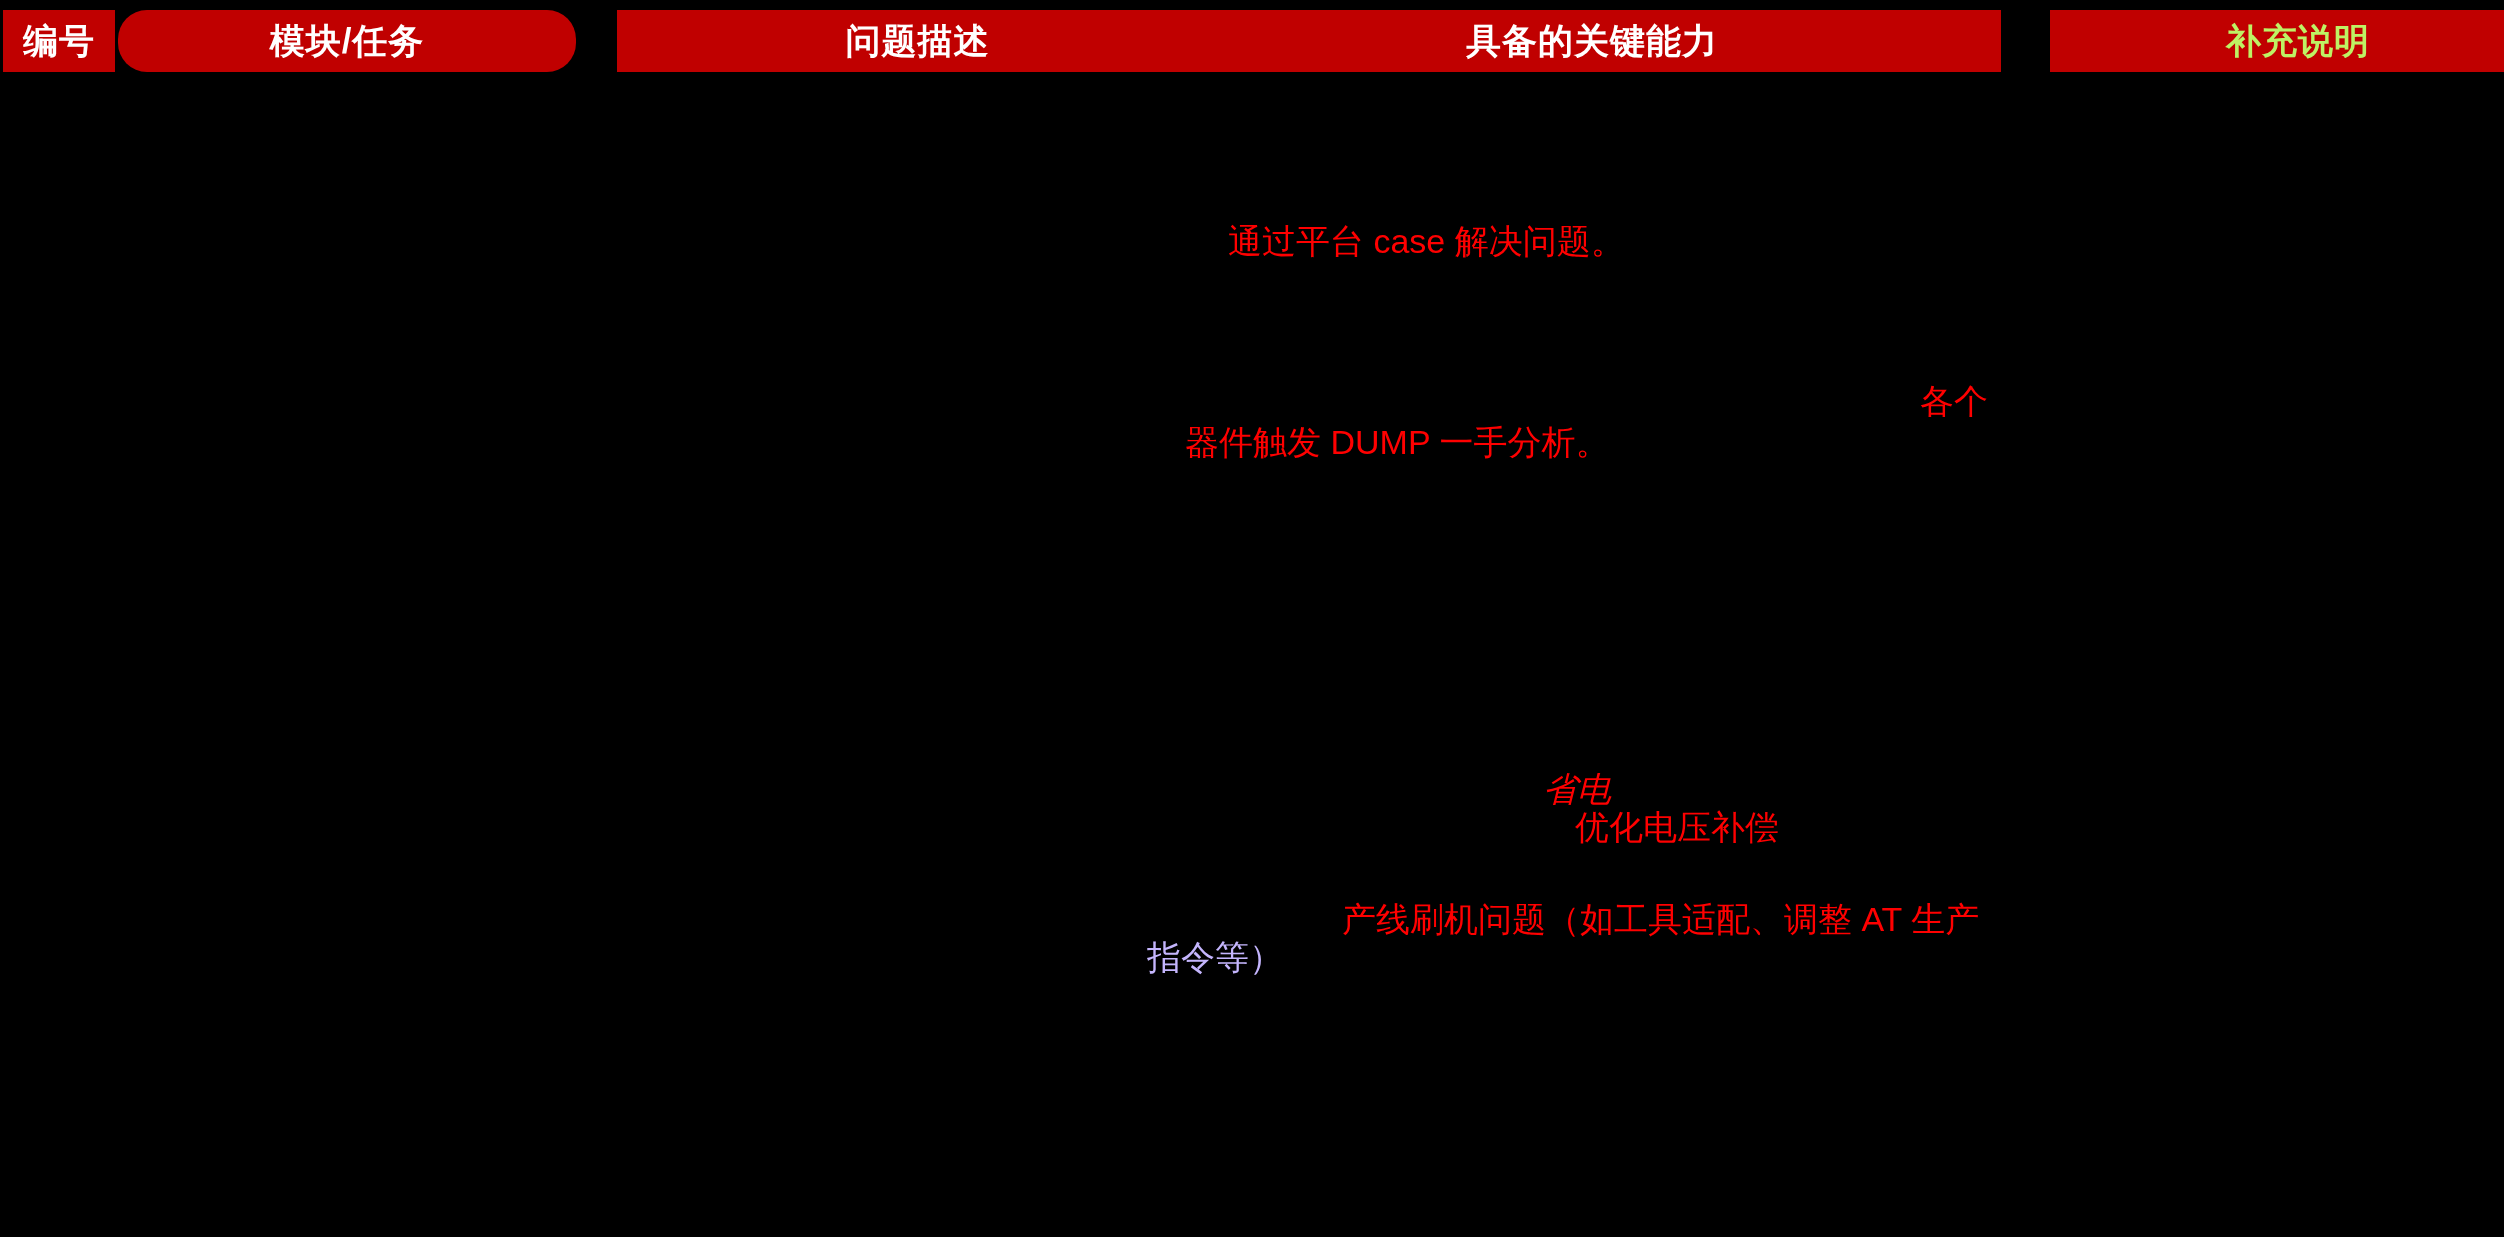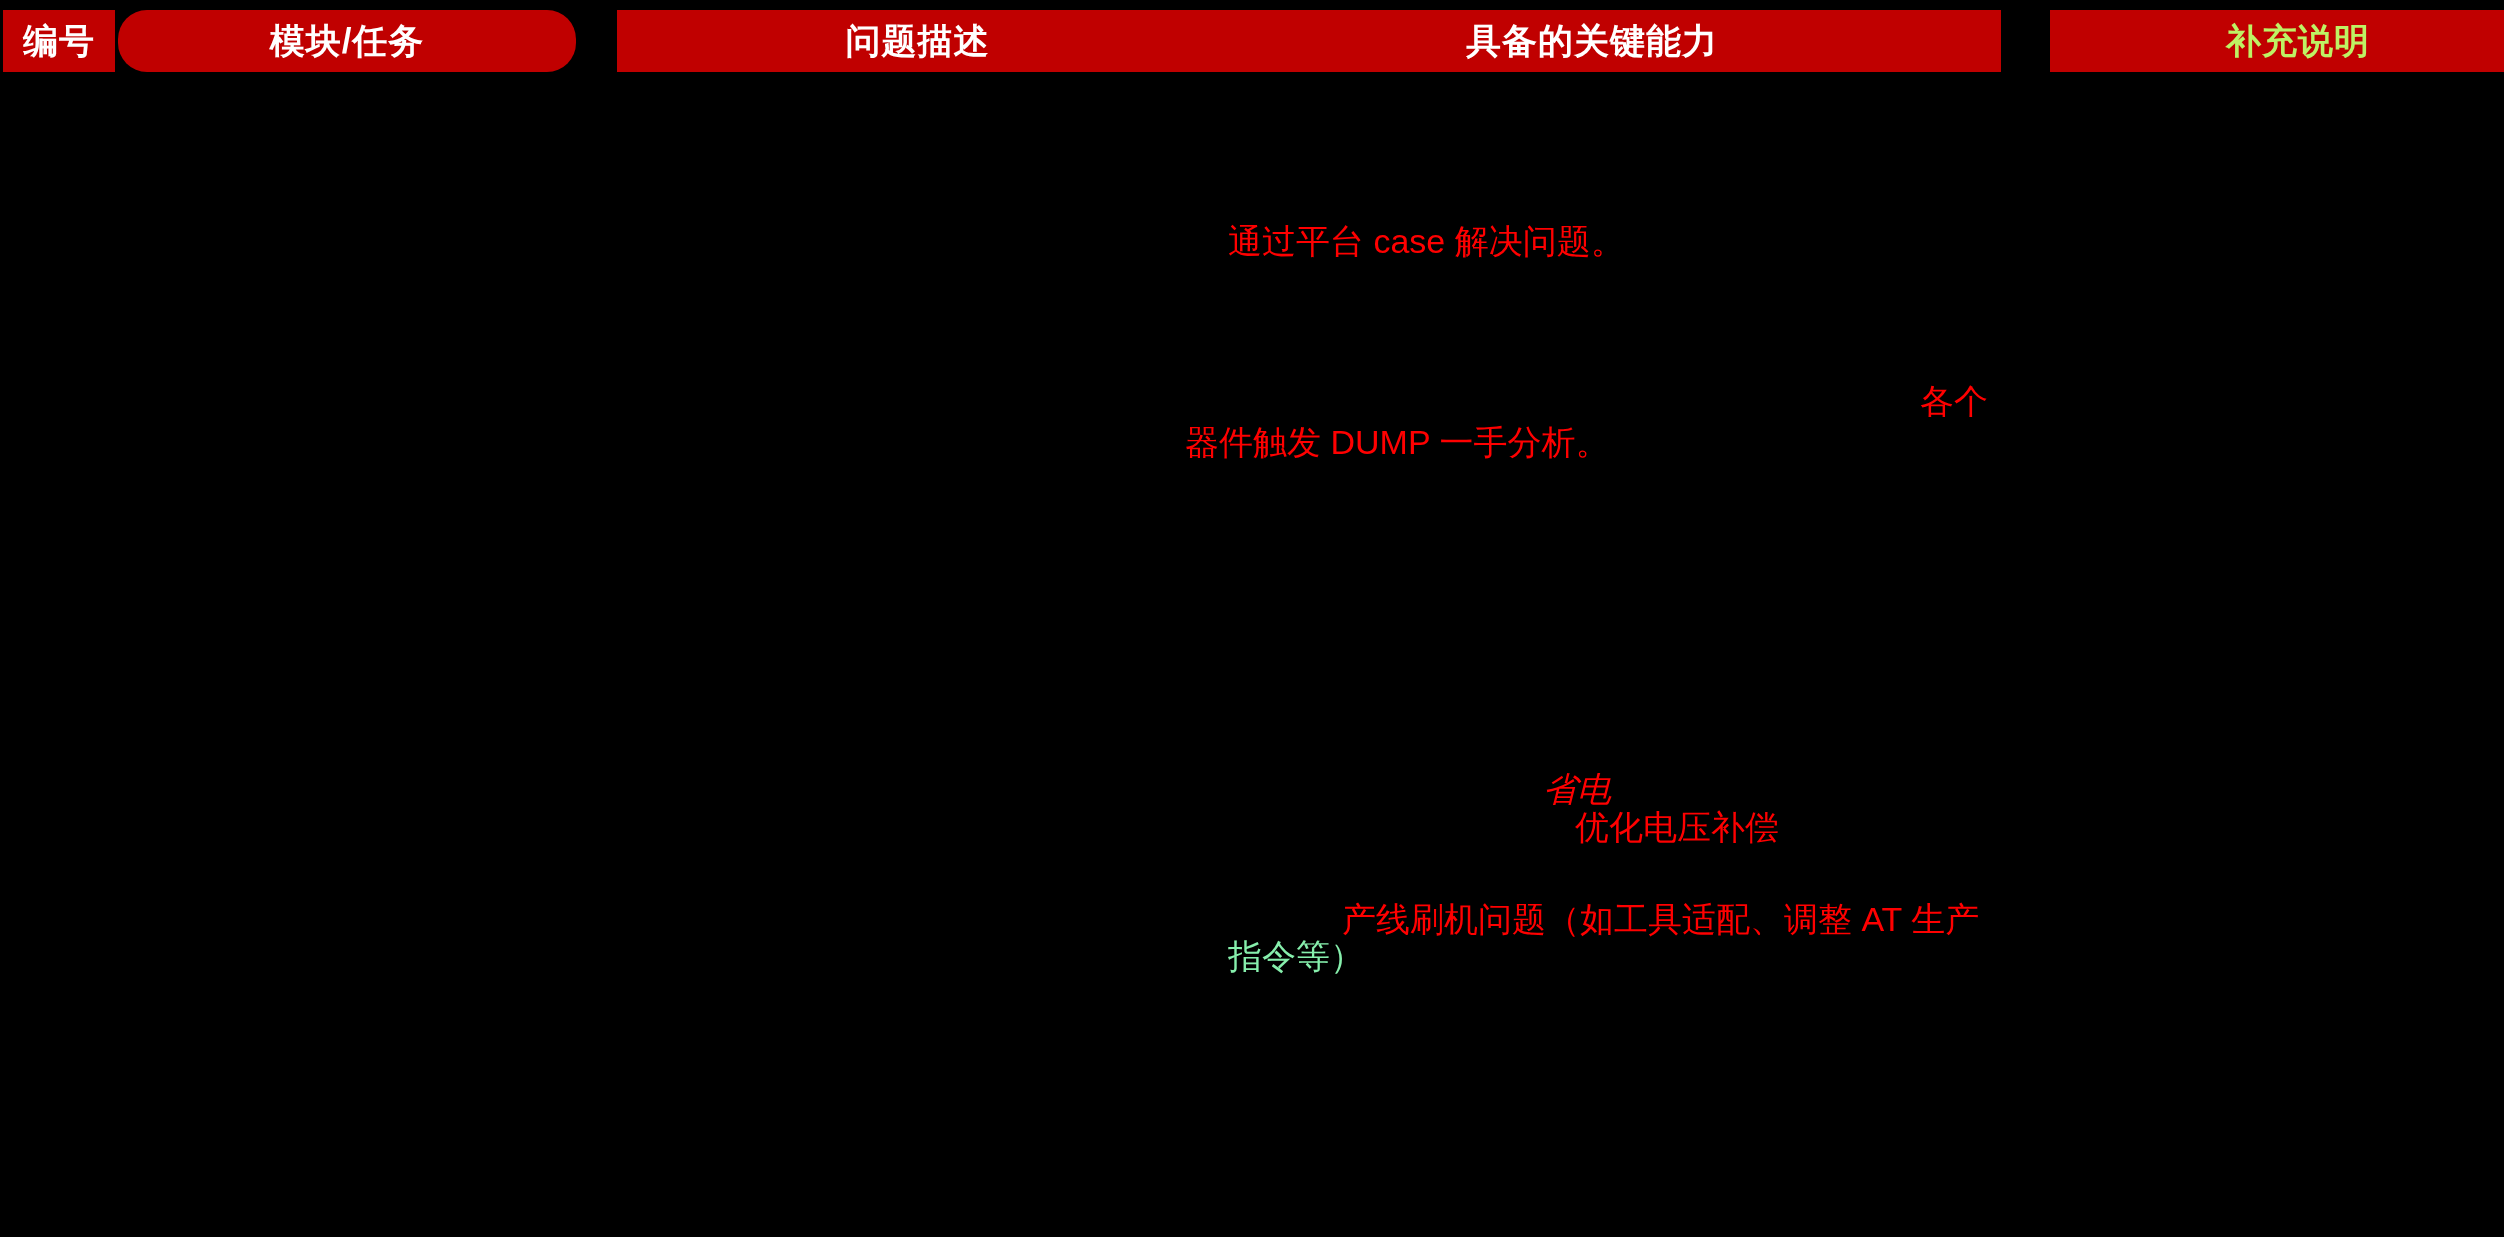--- a/index.html
+++ b/index.html
@@ -64,15 +64,15 @@
         <span>补充说明</span>
       </div>
     </div>
   <div id="highlight-layer">
       <div class="highlight" style="left: 1228px; top: 222px; color: rgb(255, 0, 0);">通过平台 case 解决问题。</div>
       <div class="highlight" style="left: 1920px; top: 382px; color: rgb(255, 0, 0);">各个</div>
       <div class="highlight" style="left: 1185px; top: 423px; color: rgb(255, 0, 0);">器件触发 DUMP 一手分析。</div>
       <div class="highlight" style="left: 1543px; top: 770px; color: rgb(255, 0, 0); font-style: italic;">省电</div>
       <div class="highlight" style="left: 1575px; top: 808px; color: rgb(255, 0, 0);">优化电压补偿</div>
       <div class="highlight" style="left: 1342px; top: 900px; color: rgb(255, 0, 0);">产线刷机问题（如工具适配、调整 AT 生产</div>
-      <div class="highlight" style="left: 1228px; top: 938px; color: #86efac; font-family: Liberation Serif, serif;">指令等）</div>
+      <div class="highlight" style="left: 1147px; top: 938px; color: #c4b5fd;">指令等）</div>
     </div>
 </div>
 
 </body></html>

